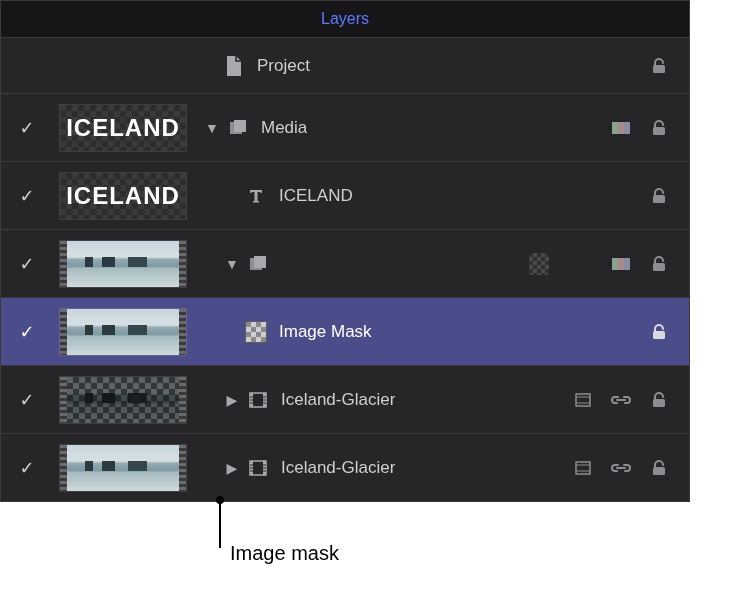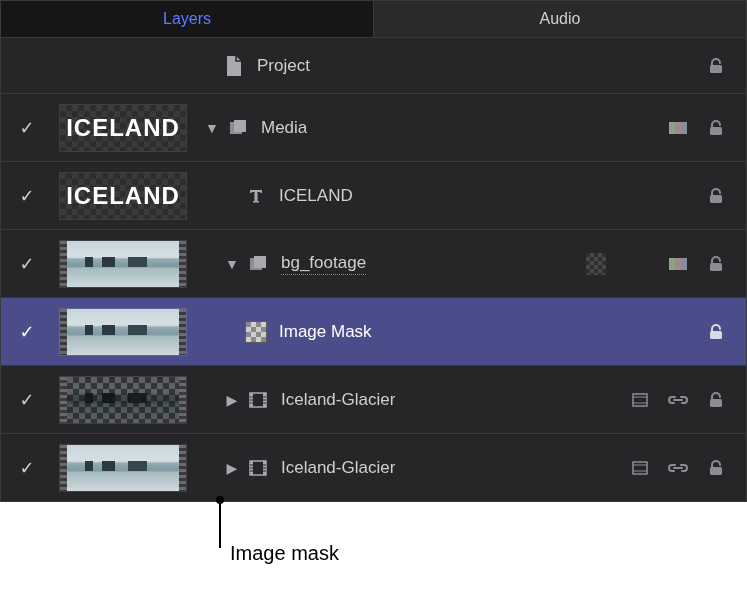--- a/index.html
+++ b/index.html
@@ -3,21 +3,21 @@
   <meta charset="utf-8">
   <style>
     * { margin: 0; padding: 0; box-sizing: border-box; }
     body {
       font-family: -apple-system, "Helvetica Neue", Arial, sans-serif;
       background: #fff;
       width: 747px;
     }
     .panel {
       background: #22c55e;
-      width: 747px;
+      width: 690px;
       border: 1px solid #3a3a3c;
     }
     
     .tabs {
       display: flex;
       height: 36px;
       background: #2a2a2c;
     }
     .tab {
       flex: 1;
@@ -228,21 +228,20 @@
       color: #000;
     }
   </style>
 </head>
 <body>
 
 <div class="panel">
 
   <div class="tabs">
     <div class="tab active">Layers</div>
-    <div class="tab">Audio</div>
   </div>
 
   <div class="rows">
 
     <div class="row first">
       <div class="chk-col"></div>
       <div class="thumb-col"></div>
       <div class="content-col" style="padding-left:30px;">
         <span class="type-icon">
           <svg width="18" height="20" viewBox="0 0 18 20">
@@ -343,21 +342,20 @@
         </div>
       </div>
       <div class="content-col" style="padding-left:30px;">
         <span class="disclosure">▼</span>
         <span class="type-icon" style="margin-left:6px;">
           <svg width="20" height="20" viewBox="0 0 20 20">
               <rect x="2" y="4" width="12" height="12" fill="#8d8d91"></rect>
               <rect x="6" y="2" width="12" height="12" fill="#a9a9ad"></rect>
             </svg>
         </span>
-        <span class="label underline">bg_footage</span>
       </div>
       <div class="right-icons">
         <span class="ri">
           <span class="checker-mini"></span>
         </span>
         <span style="width:26px;"></span>
         <span class="ri">
           <svg width="20" height="18" viewBox="0 0 20 18">
               <rect x="1" y="3" width="7" height="12" fill="#8aa38a"></rect>
               <rect x="7" y="3" width="7" height="12" fill="#a38a8a"></rect>

